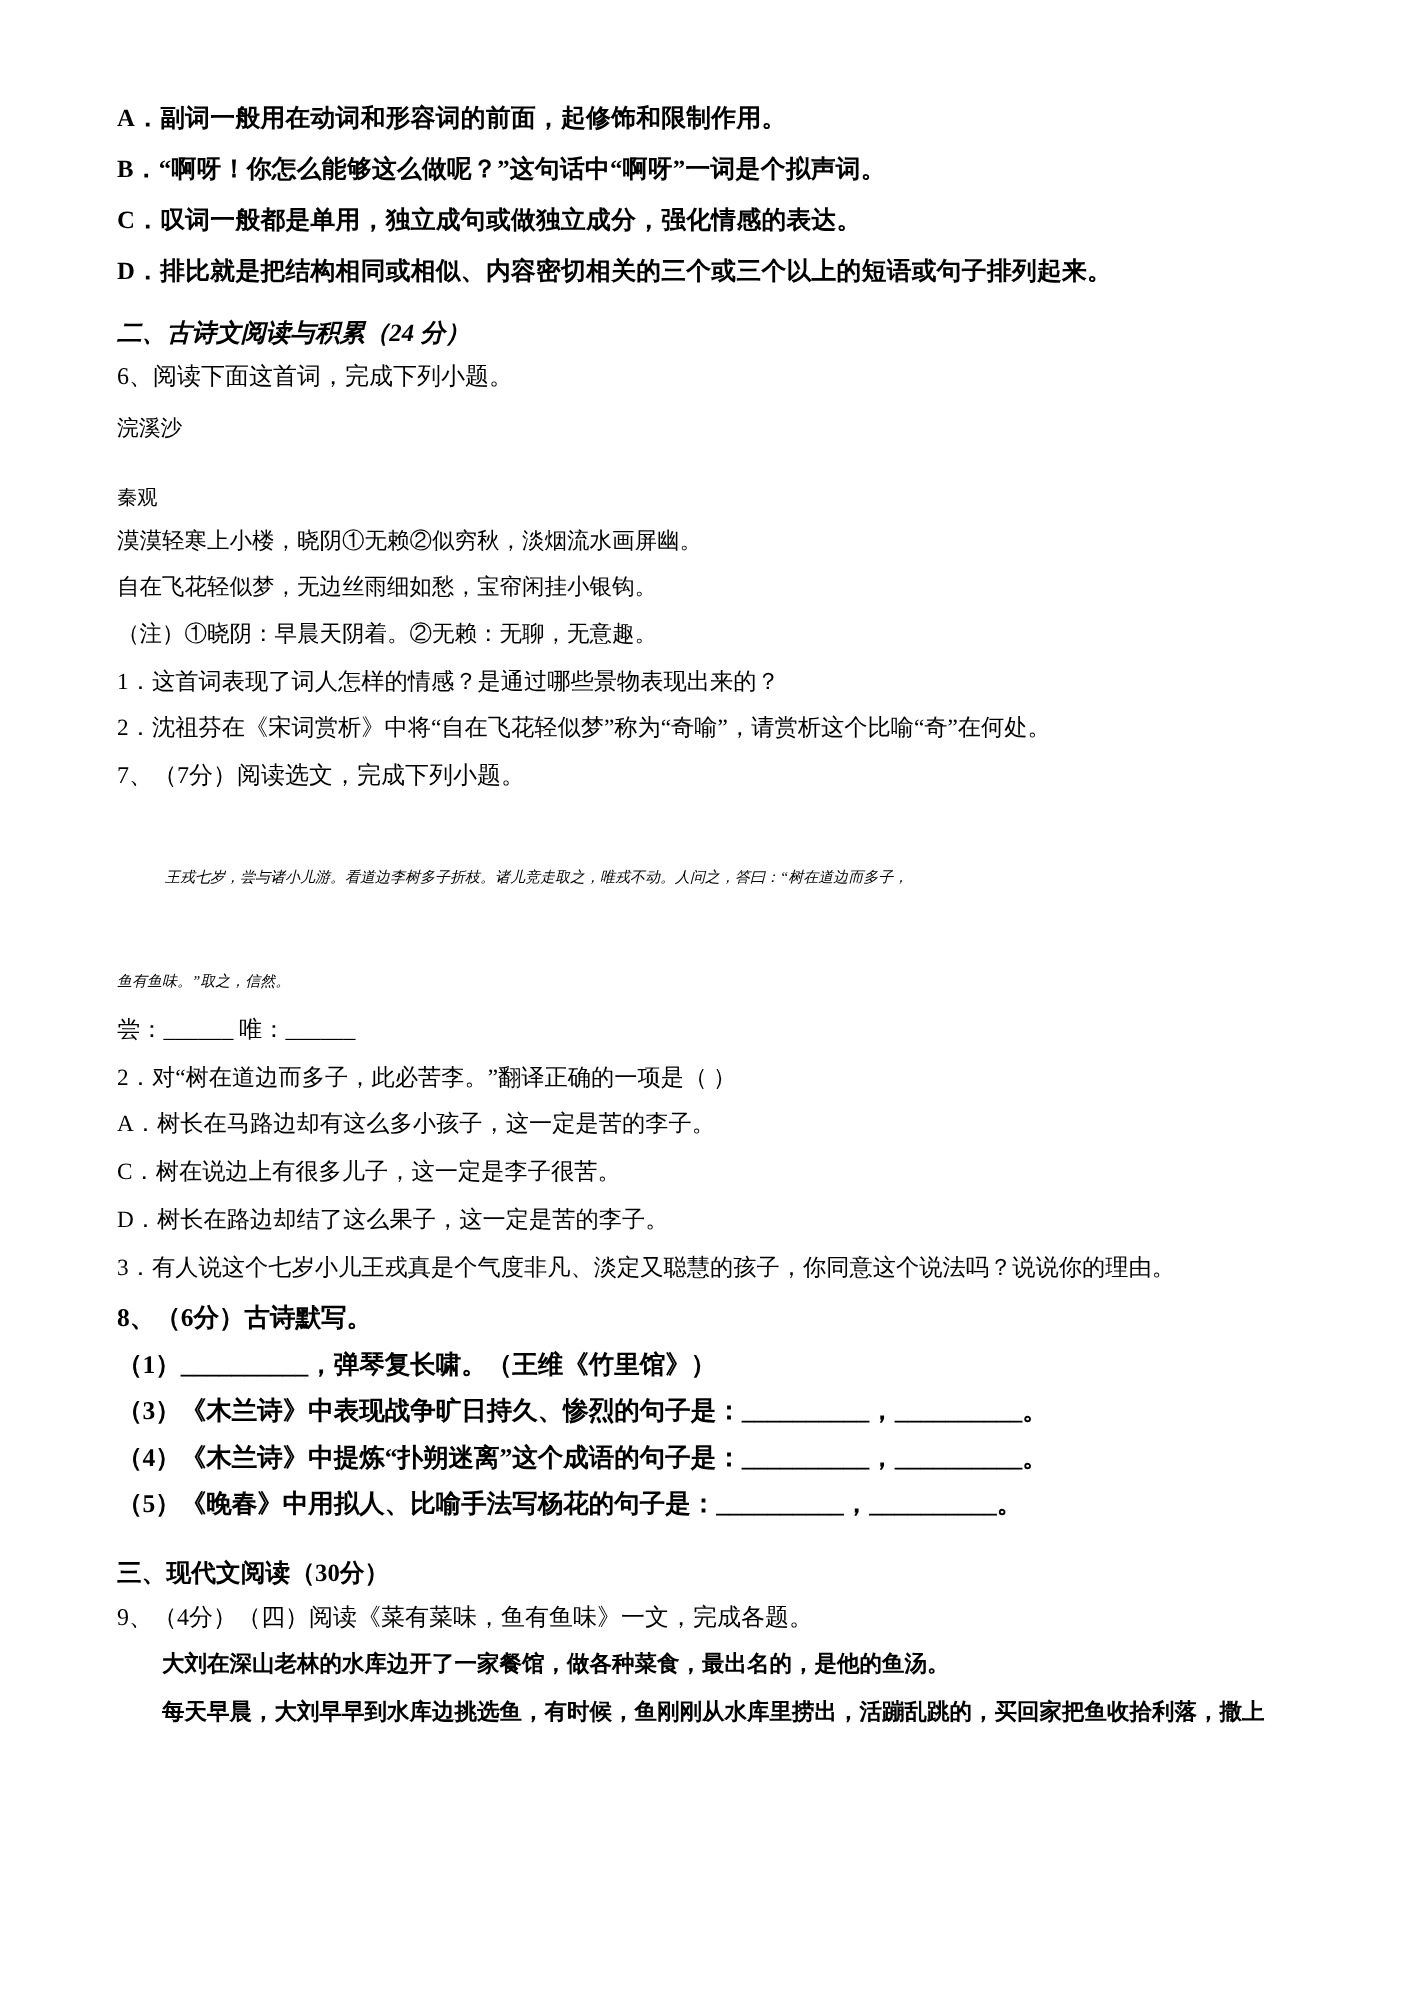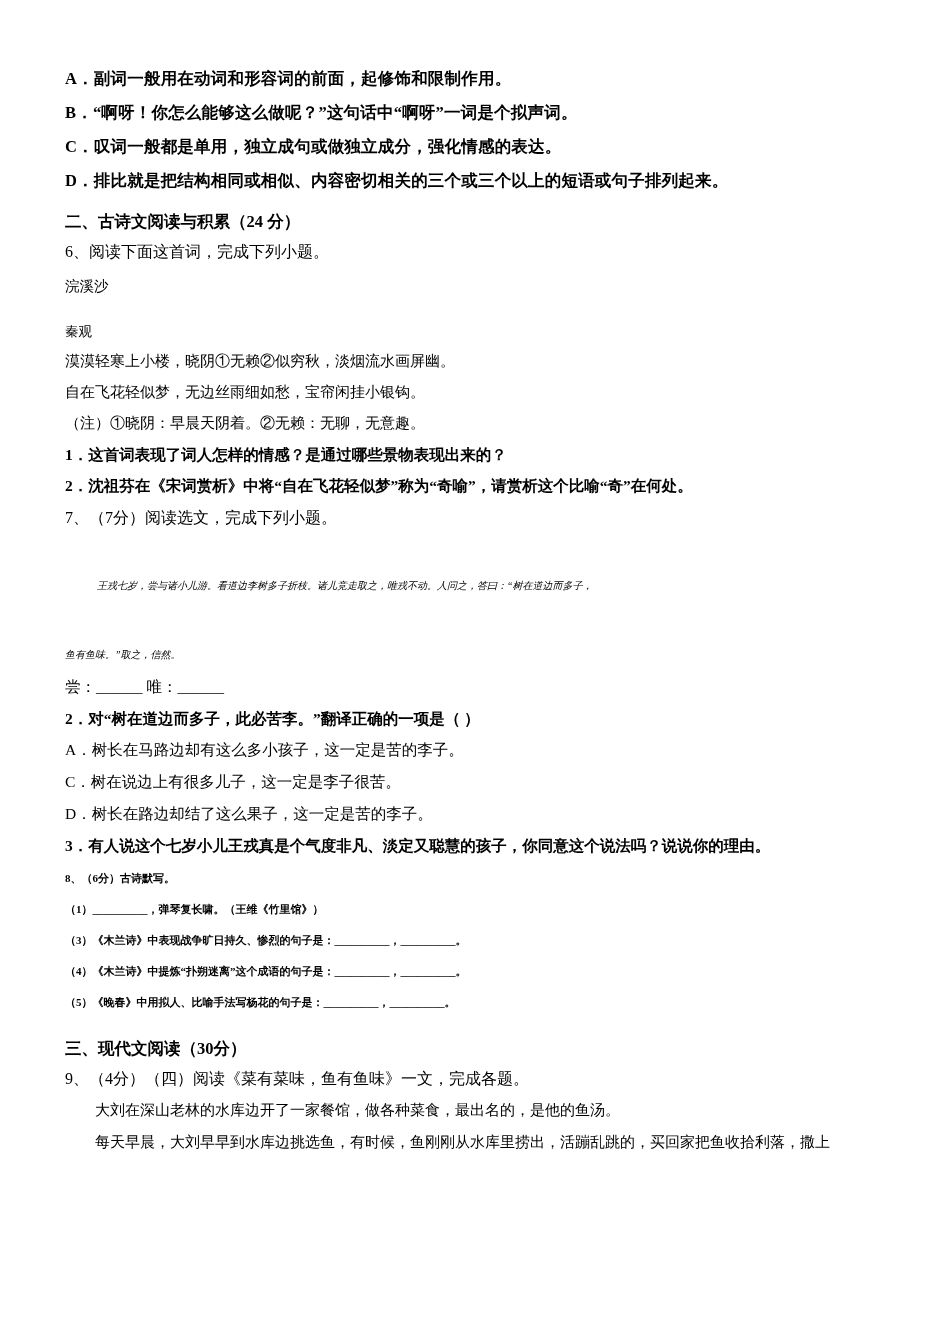--- a/index.html
+++ b/index.html
@@ -17,21 +17,21 @@
   }
   .page {
     position: relative;
     width: 950px;
     height: 1344px;
     padding: 0;
     box-sizing: border-box;
   }
   .content {
     position: absolute;
-    left: 65px;
+    left: 78px;
     top: 62px;
     width: 840px;
   }
   p {
     margin: 0;
   }
   .opt-bold {
     font-weight: bold;
     font-size: 16.5px;
     line-height: 34px;
@@ -39,20 +39,21 @@
   }
   .opt-bold .lbl {
     font-family: "Liberation Serif", serif;
     font-weight: bold;
   }
   .sec-head {
     font-weight: bold;
     font-size: 16.5px;
     line-height: 30px;
     margin-top: 9px;
+    font-style: italic;
   }
   .q-line {
     font-size: 16px;
     line-height: 30px;
   }
   .poem-title {
     font-size: 14.5px;
     line-height: 30px;
     margin-top: 4px;
   }
@@ -65,55 +66,55 @@
     font-size: 15px;
     line-height: 31px;
   }
   .note-line {
     font-size: 15px;
     line-height: 31px;
   }
   .sub-q {
     font-size: 15.5px;
     line-height: 31px;
-    font-weight: bold;
   }
   .classical {
     font-size: 10px;
     line-height: 33px;
     font-family: "Liberation Serif", "DejaVu Serif", serif;
     font-style: italic;
     margin-top: 36px;
   }
   .classical-indent {
     text-indent: 32px;
   }
   .blank-line {
     font-size: 15.5px;
     line-height: 32px;
   }
   .mc-item {
     font-size: 15.5px;
     line-height: 32px;
   }
   .fill-item {
-    font-size: 11px;
+    font-size: 17px;
     line-height: 31px;
     font-weight: bold;
   }
   .sec-head2 {
     font-weight: bold;
     font-size: 16.5px;
     line-height: 30px;
     margin-top: 10px;
   }
   .body-para {
     font-size: 15px;
     line-height: 32px;
     text-indent: 30px;
+    font-weight: bold;
   }
   .spacer-sm { height: 2px; }
   .spacer-md { height: 6px; }
 </style>
 </head>
 <body>
 
 <div class="page">
   <div class="content">
 

